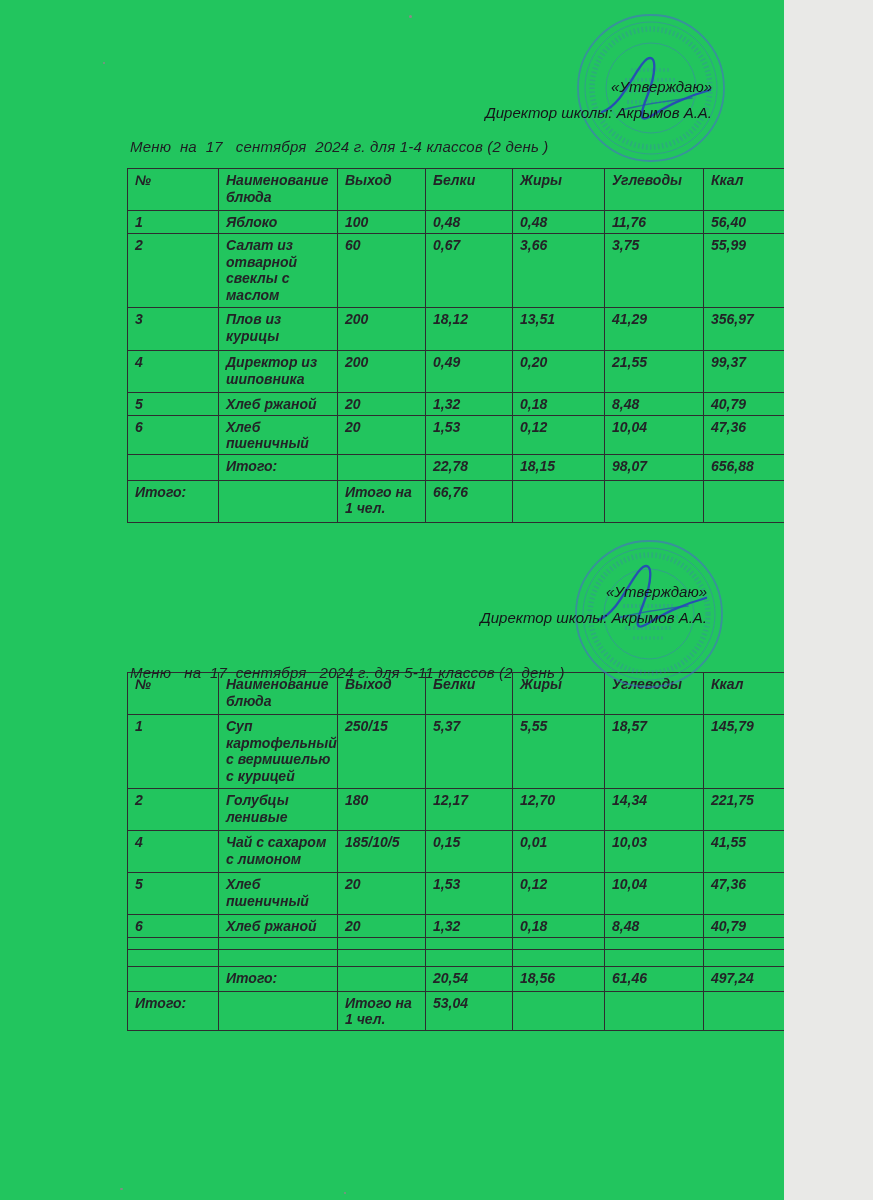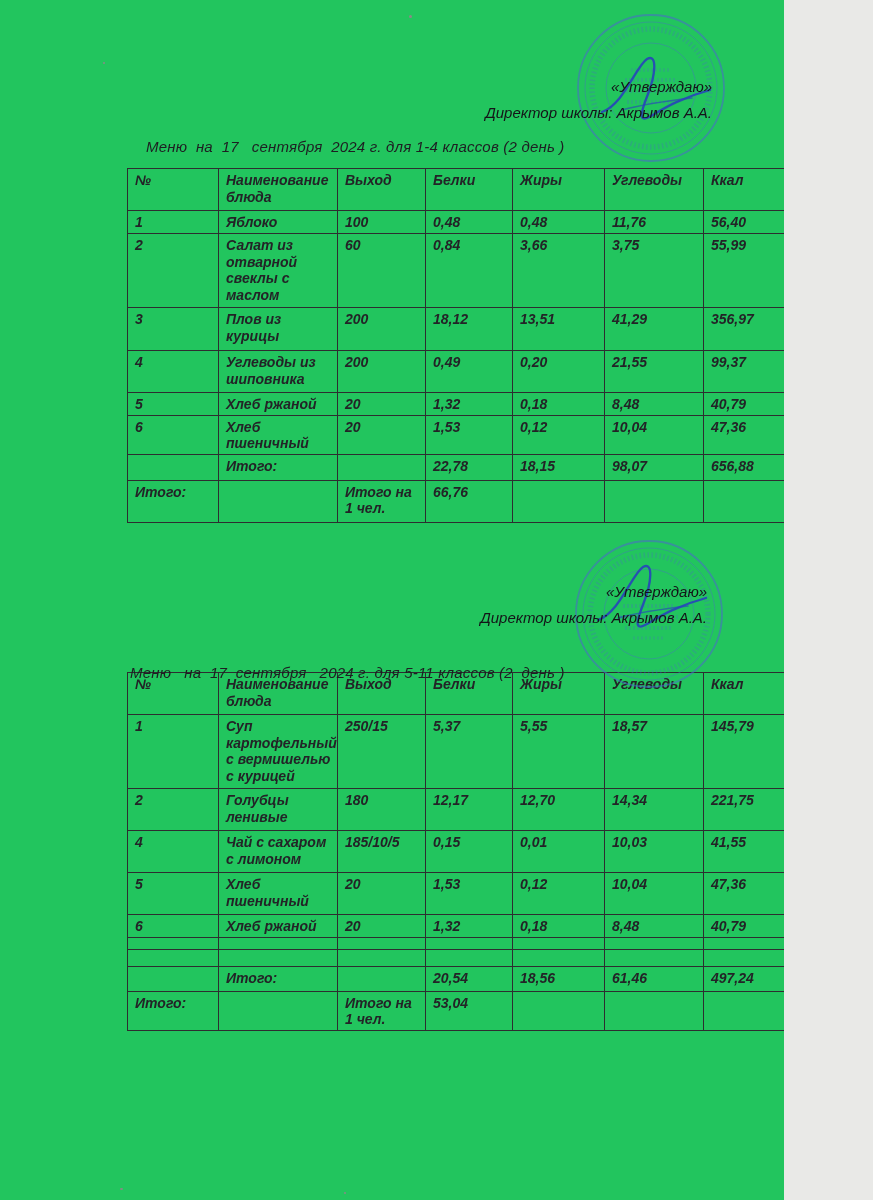--- a/index.html
+++ b/index.html
@@ -55,21 +55,21 @@
         <path d="M30 62 C52 56 74 53 100 50" stroke-width="1.5" opacity="0.65"></path>
       </g>
     </svg>
   </div>
 
   <div class="approve-block" style="top:78px;right:72px;">
     <div class="approve-line">«Утверждаю»</div>
     <div class="director-line">Директор школы: Акрымов А.А.</div>
   </div>
 
-  <div class="menu-title" style="left:130px;top:138px;margin-left:16px;">Меню  на  17   сентября  2024 г. для 1-4 классов (2 день )</div>
+  <div class="menu-title" style="left:130px;top:138px;">Меню  на  17   сентября  2024 г. для 1-4 классов (2 день )</div>
 
   <table class="menu-table" style="left:127px;top:168px;">
     <colgroup>
       <col style="width:91px">
         <col style="width:119px">
         <col style="width:88px">
       <col style="width:87px">
         <col style="width:92px">
         <col style="width:99px">
         <col style="width:94px">
@@ -90,37 +90,37 @@
       <td>100</td>
       <td>0,48</td>
       <td>0,48</td>
       <td>11,76</td>
       <td>56,40</td>
     </tr>
     <tr style="height:74px">
       <td>2</td>
       <td>Салат из отварной свеклы с маслом</td>
       <td>60</td>
-      <td>0,84</td>
+      <td>0,67</td>
       <td>3,66</td>
       <td>3,75</td>
       <td>55,99</td>
     </tr>
     <tr style="height:43px">
       <td>3</td>
       <td>Плов из курицы</td>
       <td>200</td>
       <td>18,12</td>
       <td>13,51</td>
       <td>41,29</td>
       <td>356,97</td>
     </tr>
     <tr style="height:42px">
       <td>4</td>
-      <td>Углеводы из шиповника</td>
+      <td>Директор из шиповника</td>
       <td>200</td>
       <td>0,49</td>
       <td>0,20</td>
       <td>21,55</td>
       <td>99,37</td>
     </tr>
     <tr style="height:22px">
       <td>5</td>
       <td>Хлеб ржаной</td>
       <td>20</td>

